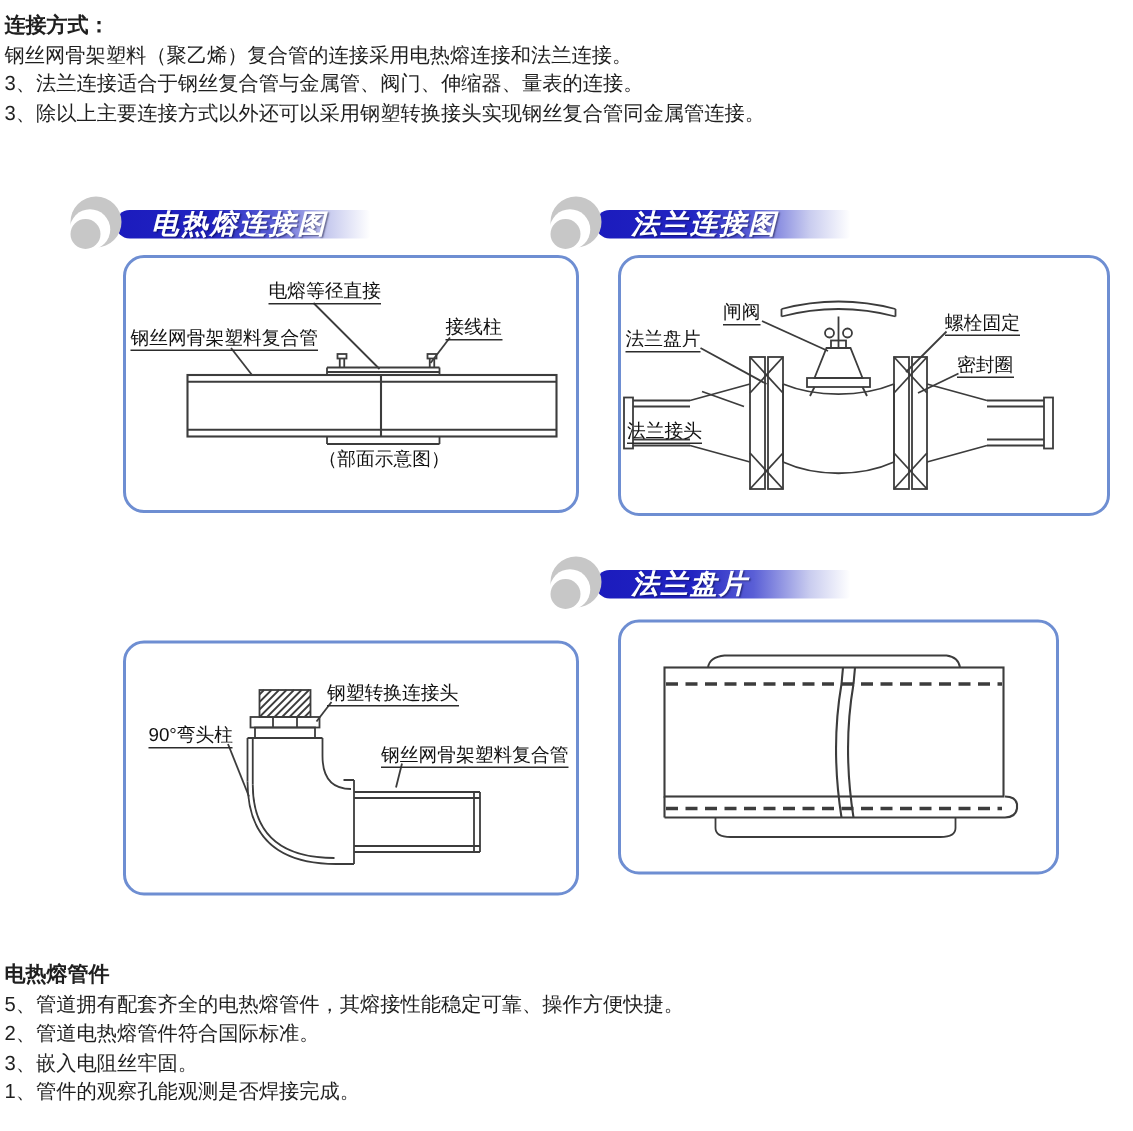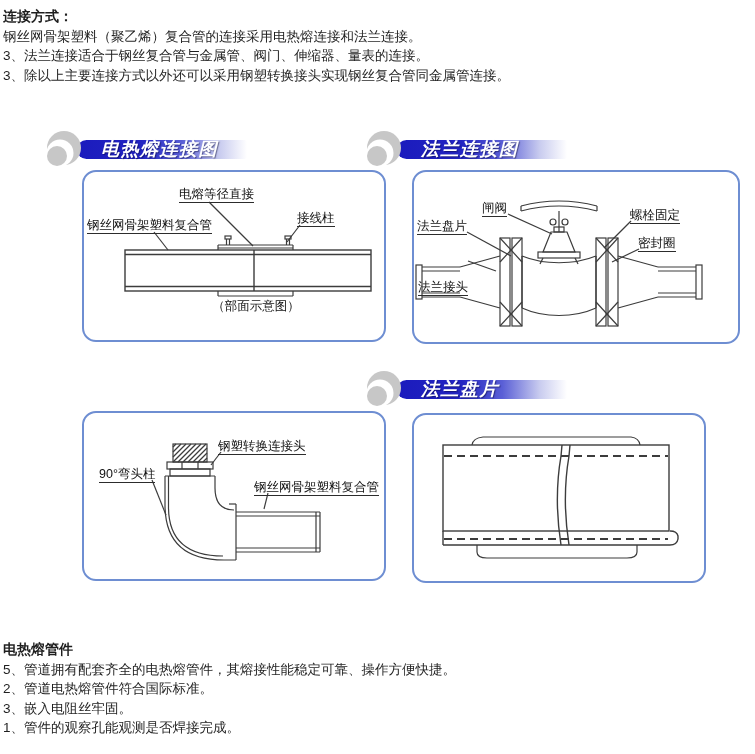--- a/index.html
+++ b/index.html
@@ -40,21 +40,21 @@
     border-radius:14px;
   }
   .panel svg{position:absolute;left:0;top:0;color:var(--diagram-line);}
   .lbl{
     position:absolute;font-size:12.5px;line-height:14px;white-space:nowrap;
     border-bottom:1px solid #2c2c2c;padding-bottom:1px;color:#111;
   }
   .lbl.nolink{border-bottom:none;}
   #panel1{left:82px;top:170px;width:304px;height:172px;}
   #panel2{left:412px;top:170px;width:328px;height:174px;}
-  #panel3{left:82px;top:411px;width:304px;height:170px;}
+  #panel3{left:82px;top:427px;width:304px;height:170px;}
   #panel4{left:412px;top:413px;width:294px;height:170px;}
 </style>
 </head>
 <body>
 
 <div class="page">
 
   <div class="textblock" style="top:7px;">
     <p class="tb-title">连接方式：</p>
     <p>钢丝网骨架塑料（聚乙烯）复合管的连接采用电热熔连接和法兰连接。</p>

